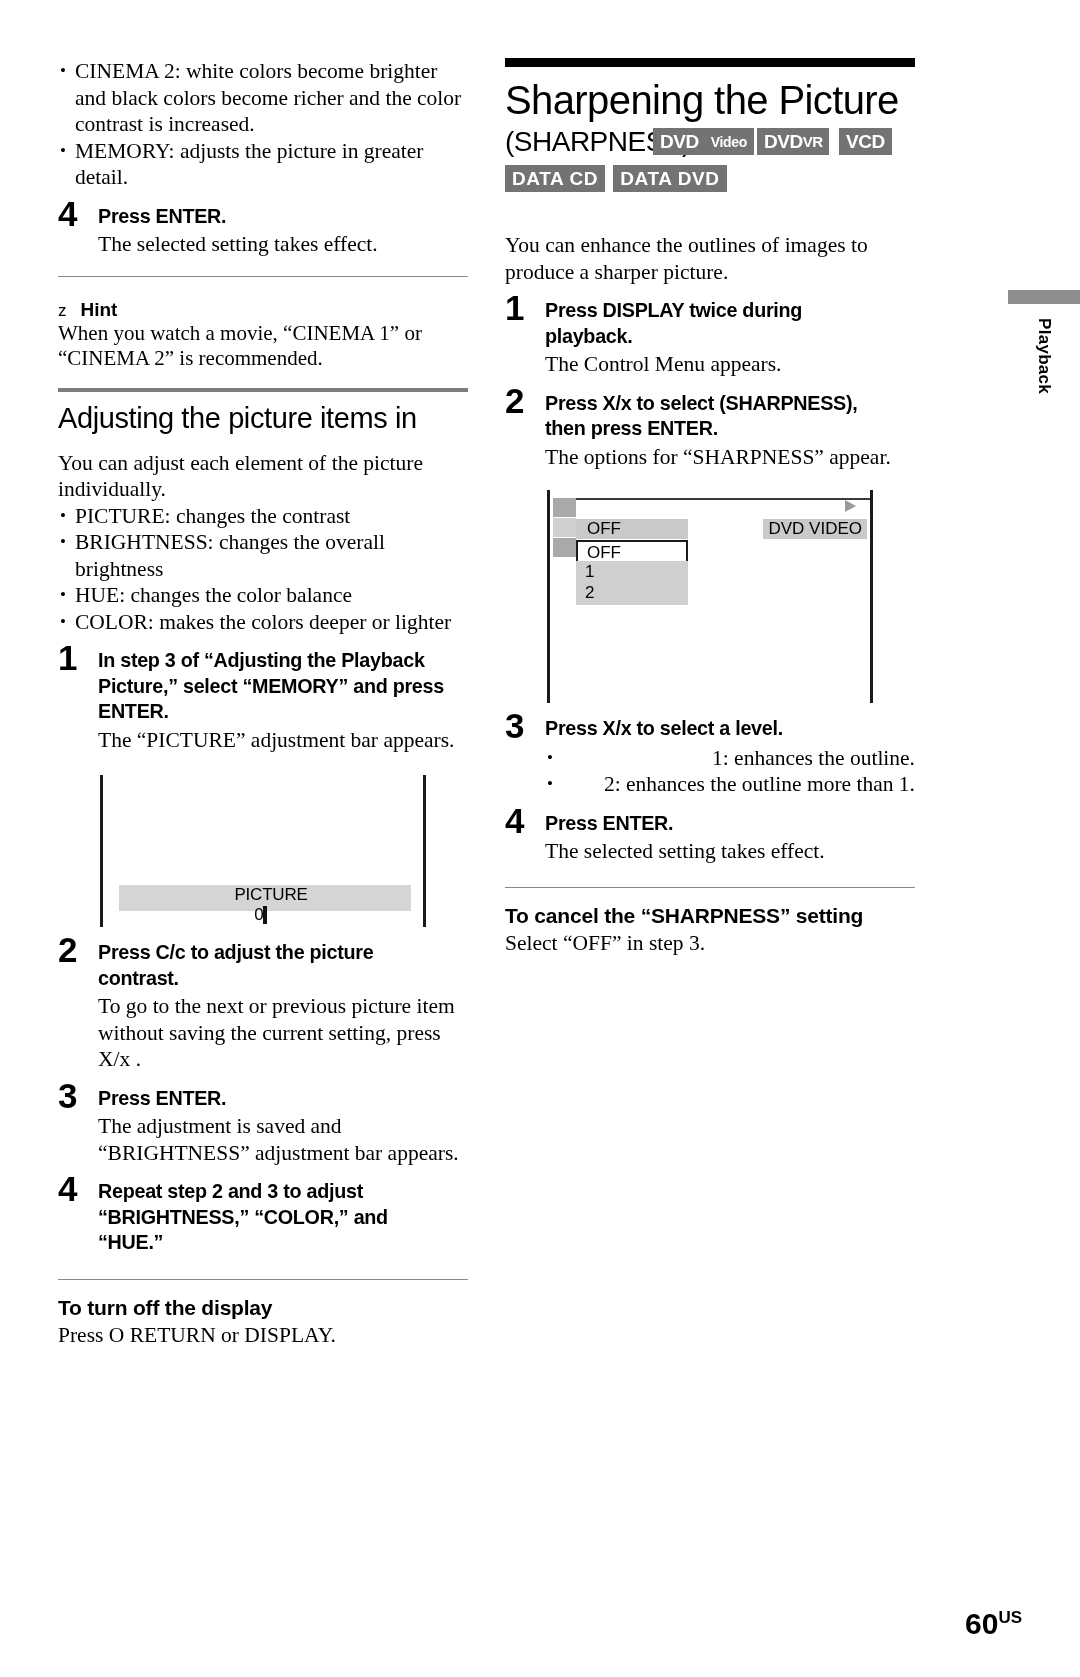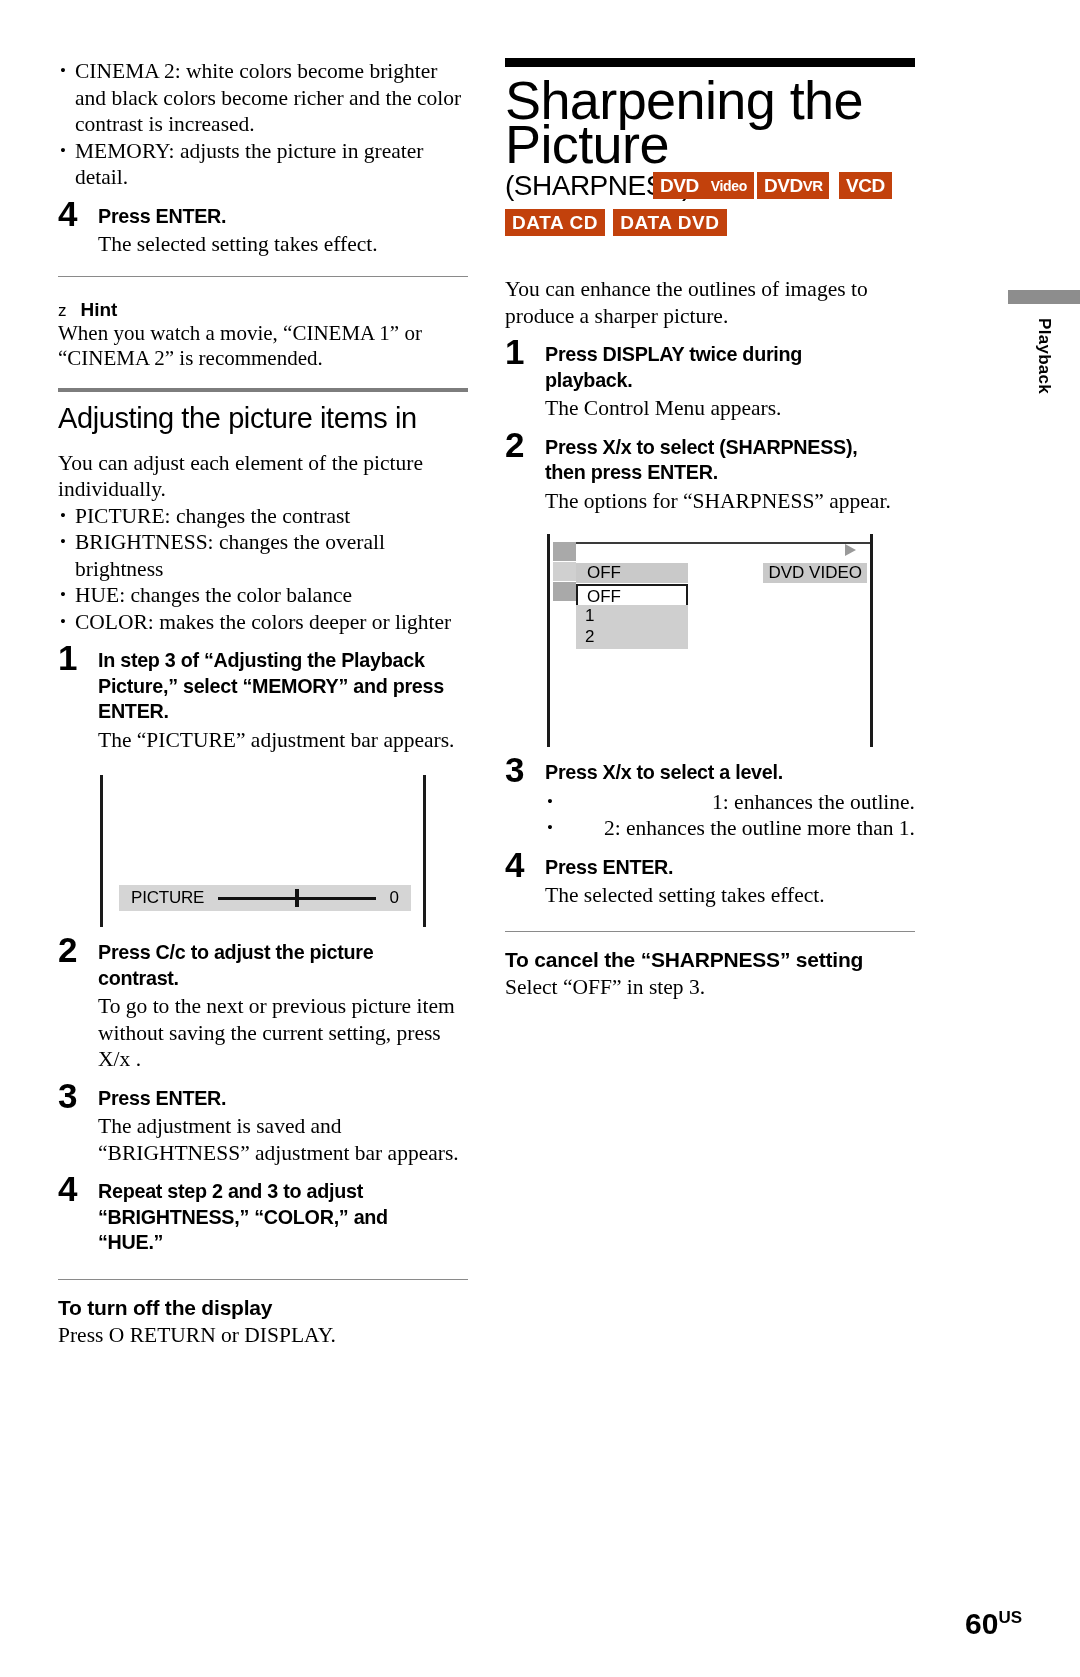--- a/index.html
+++ b/index.html
@@ -67,36 +67,36 @@
     font-family:"Liberation Sans", sans-serif;
     font-weight:normal; font-size:29px; line-height:35px;
     letter-spacing:-0.4px;
   }
   .sec-title .ln2 { display:block; padding-left:8px; }
 
   
   .title-rule { height:9px; background:#000; margin-bottom:11px; }
   .big-title {
     font-family:"Liberation Sans", sans-serif;
-    font-weight:normal; font-size:54px; line-height:44px;
+    font-weight:normal; font-size:40px; line-height:44px;
     letter-spacing:-0.6px;
   }
   .subtitle-row {
     position:relative; height:34px; margin-top:4px;
   }
   .subtitle-text {
     font-family:"Liberation Sans", sans-serif;
     font-size:28px; line-height:32px; letter-spacing:-0.5px;
     position:absolute; left:0; top:0; white-space:nowrap;
   }
   .badge-row2 { margin-top:5px; display:flex; gap:8px;align-items:center; }
 
   
   .badge {
-    background:#c2410c; color:#fff;
+    background:#737373; color:#fff;
     display:inline-flex; align-items:center; justify-content:center;
     font-family:"Liberation Sans", sans-serif; font-weight:bold;
     height:27px; padding:0 7px;
     font-size:19px; letter-spacing:-0.5px;
     box-sizing:border-box;
   }
   .badge .small { font-size:14px; letter-spacing:-0.3px;padding-left:12px; }
   .badge .sc { font-size:15px;text-align:right; }
   .badge-abs { position:absolute; top:2px; }
   .badge-data {
@@ -108,21 +108,21 @@
   .screen-pic {
     position:relative; margin:22px 0 0 42px;
     width:326px; height:152px;
     border-left:3px solid #1a1a1a;
     border-right:3px solid #1a1a1a;
     box-sizing:border-box;
   }
   .pic-bar {
     position:absolute; left:16px; right:12px; bottom:16px;
     height:26px; background:#d5d5d5;
-    display:flex; align-items:center;
+    display:flex; align-items:center;flex-direction:column;
   }
   .pic-bar-label {
     font-family:"Liberation Sans", sans-serif;
     font-size:17px; margin-left:12px; letter-spacing:-0.2px;
   }
   .pic-bar-track {
     position:relative; flex:1; margin:0 14px; height:20px;
   }
   .pic-bar-track:before {
     content:""; position:absolute; left:0; right:0; top:9px;

